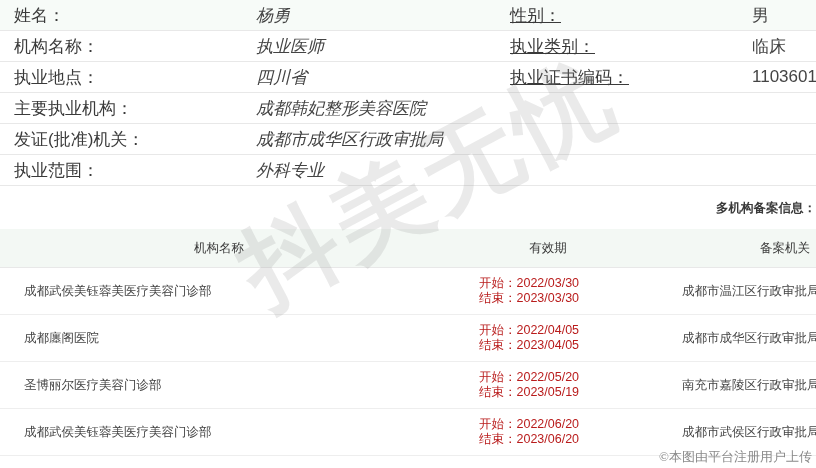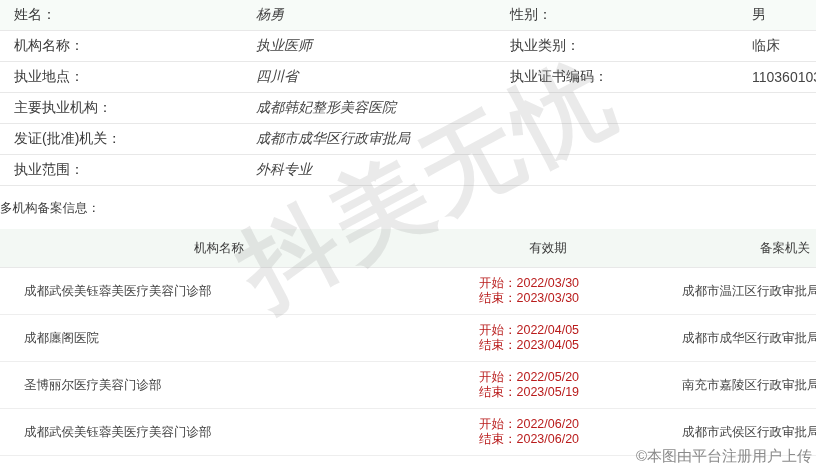--- a/index.html
+++ b/index.html
@@ -54,51 +54,52 @@
     table-layout: fixed;
   }
   .info-table tr {
     height: 30px;
   }
   .info-table td {
     border-bottom: 1px solid #e8e8e8;
     padding: 0 0 0 14px;
     vertical-align: middle;
     height: 30px;
-    font-size: 14px;
+    font-size: 17px;
     color: #444444;
     background: #ffffff;
   }
   .info-table tr.shade td {
     background: #f7fbf8;
   }
   td.lbl {
     width: 228px;
     color: #3a3a3a;
   }
   td.val {
     width: 240px;
     color: #444444;
     font-style: italic;
   }
   td.lbl2 {
     width: 228px;
     color: #3a3a3a;
+    text-decoration: underline;
   }
   td.val2 {
     color: #444444;
   }
 
   
   .section-title {
-    text-align: left;
+    text-align: right;
     font-size: 12.5px;
     color: #3a3a3a;
     padding: 14px 0 12px 0;
-    font-weight: normal;
+    font-weight: bold;
     background: #ffffff;
   }
 
   
   .filings {
     width: 816px;
     border-collapse: collapse;
     table-layout: fixed;
   }
   .filings th {
@@ -129,23 +130,24 @@
     white-space: nowrap;
   }
   .period-line .k { color: #b91c1c; margin-left: 41px; }
   .period-line .v { color: #b91c1c; }
 
   
   .footer {
     position: absolute;
     right: 4px;
     bottom: 2px;
-    font-size: 15px;
+    font-size: 13px;
     color: #8a8a8a;
     z-index: 8;
+    font-family: Liberation Serif, serif;
   }
 </style>
 </head>
 <body>
 
 <div class="page">
 
   <div class="watermark">
     <span>抖美无忧</span>
   </div>

